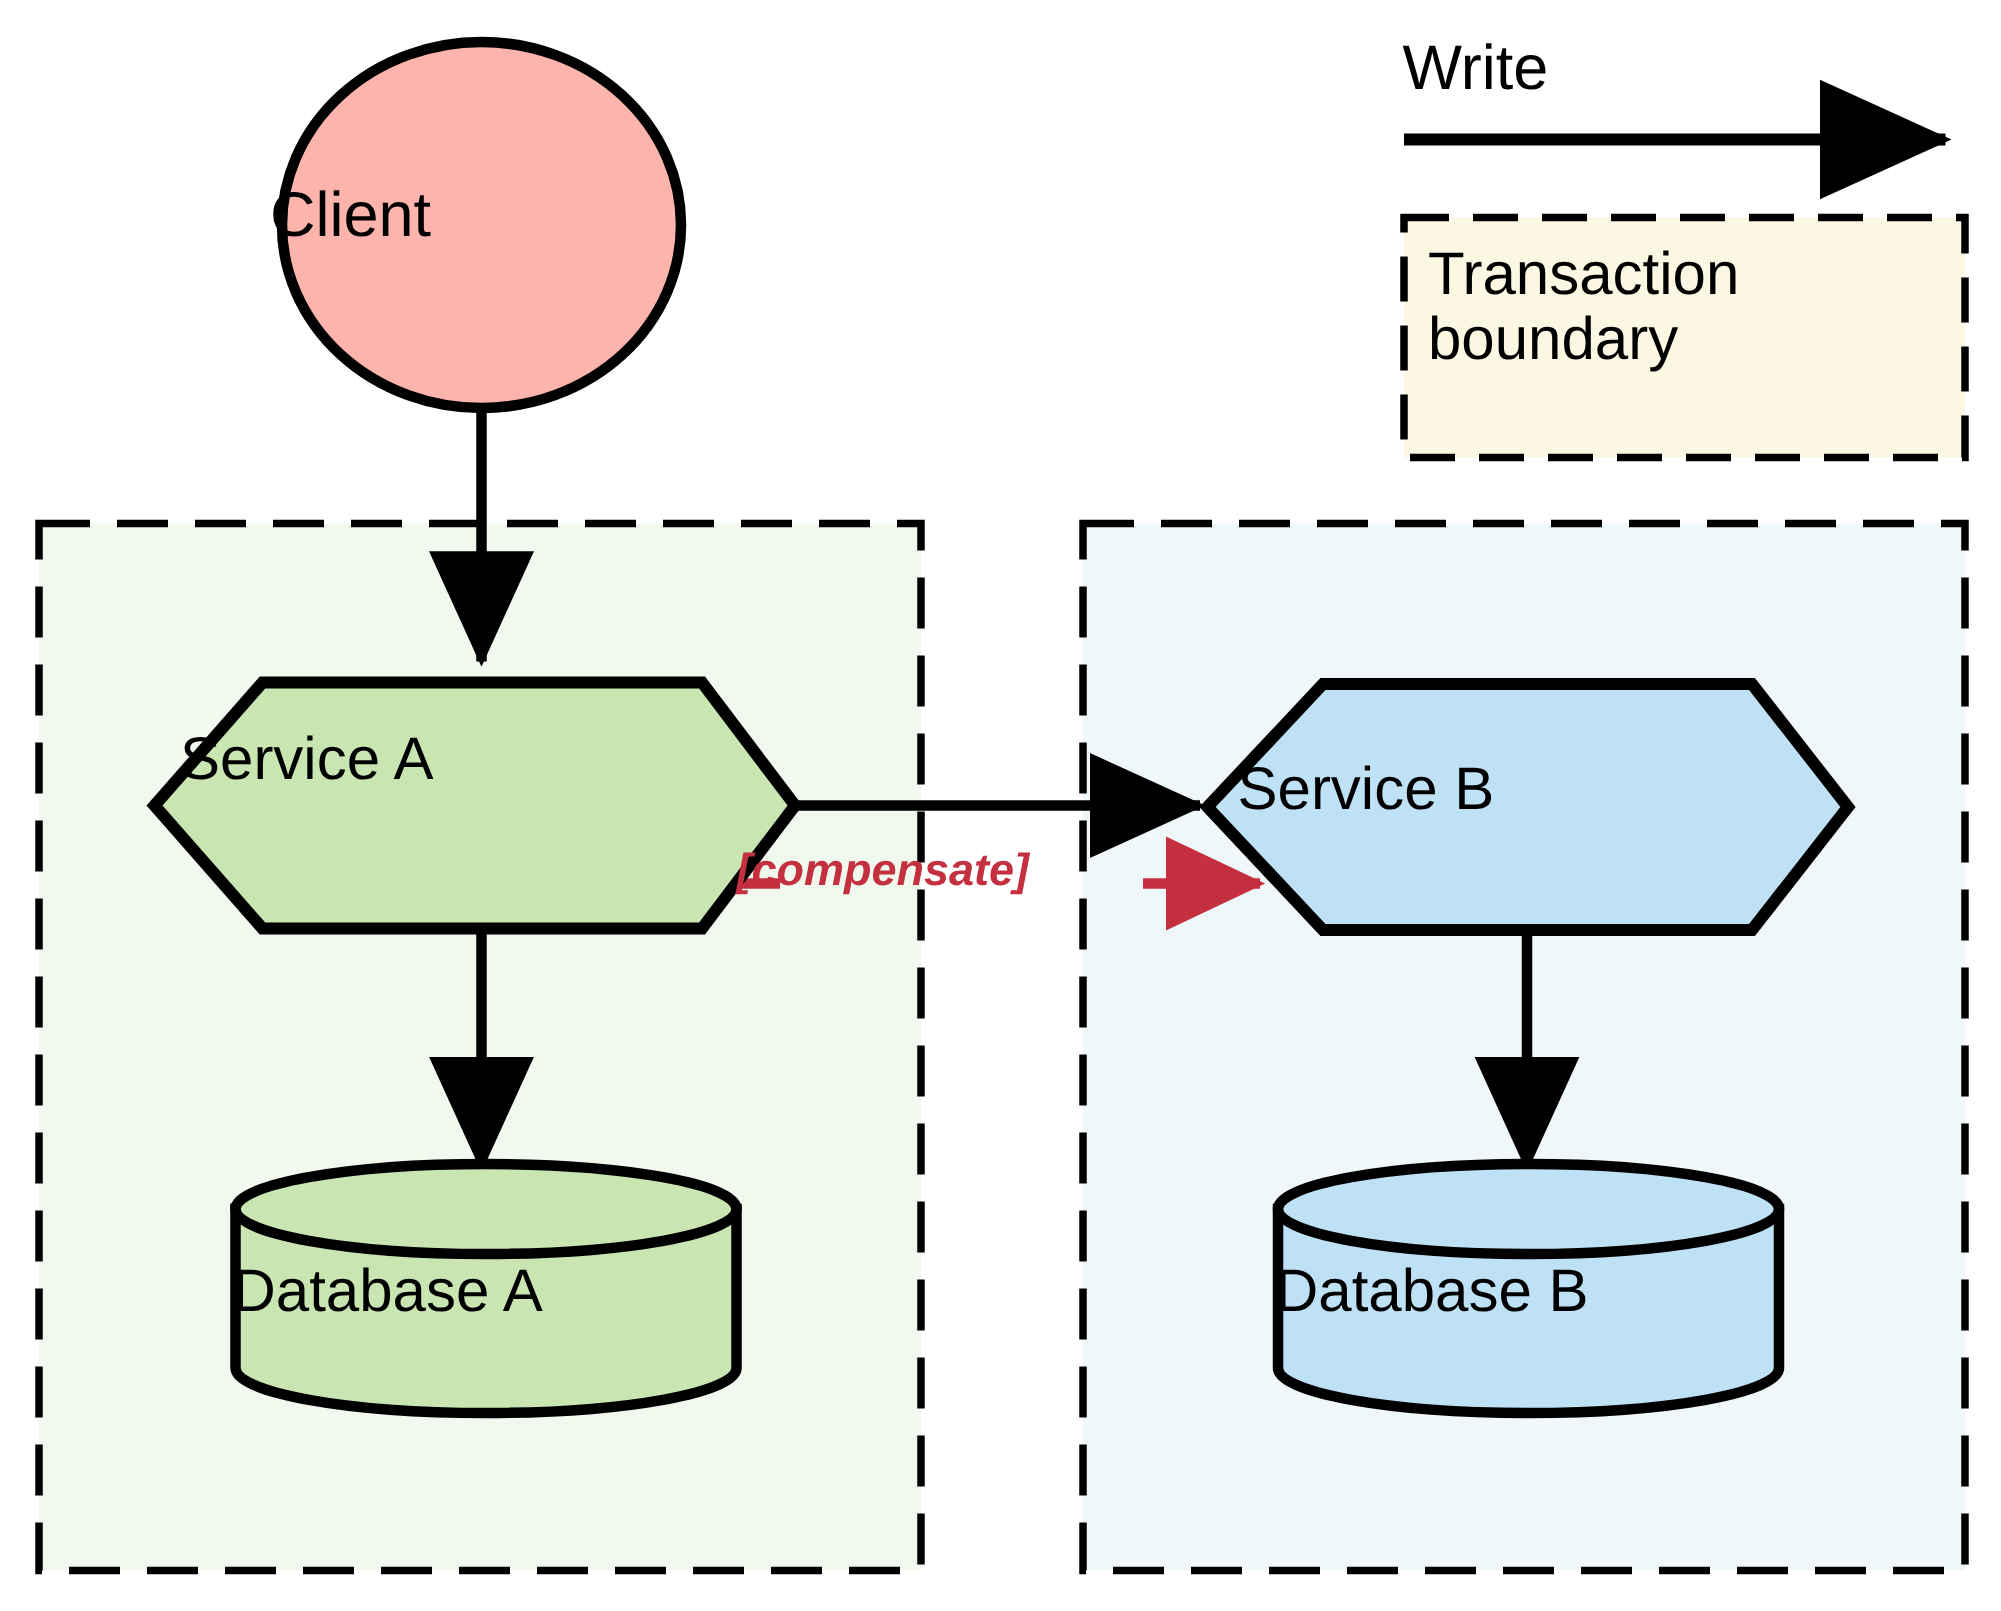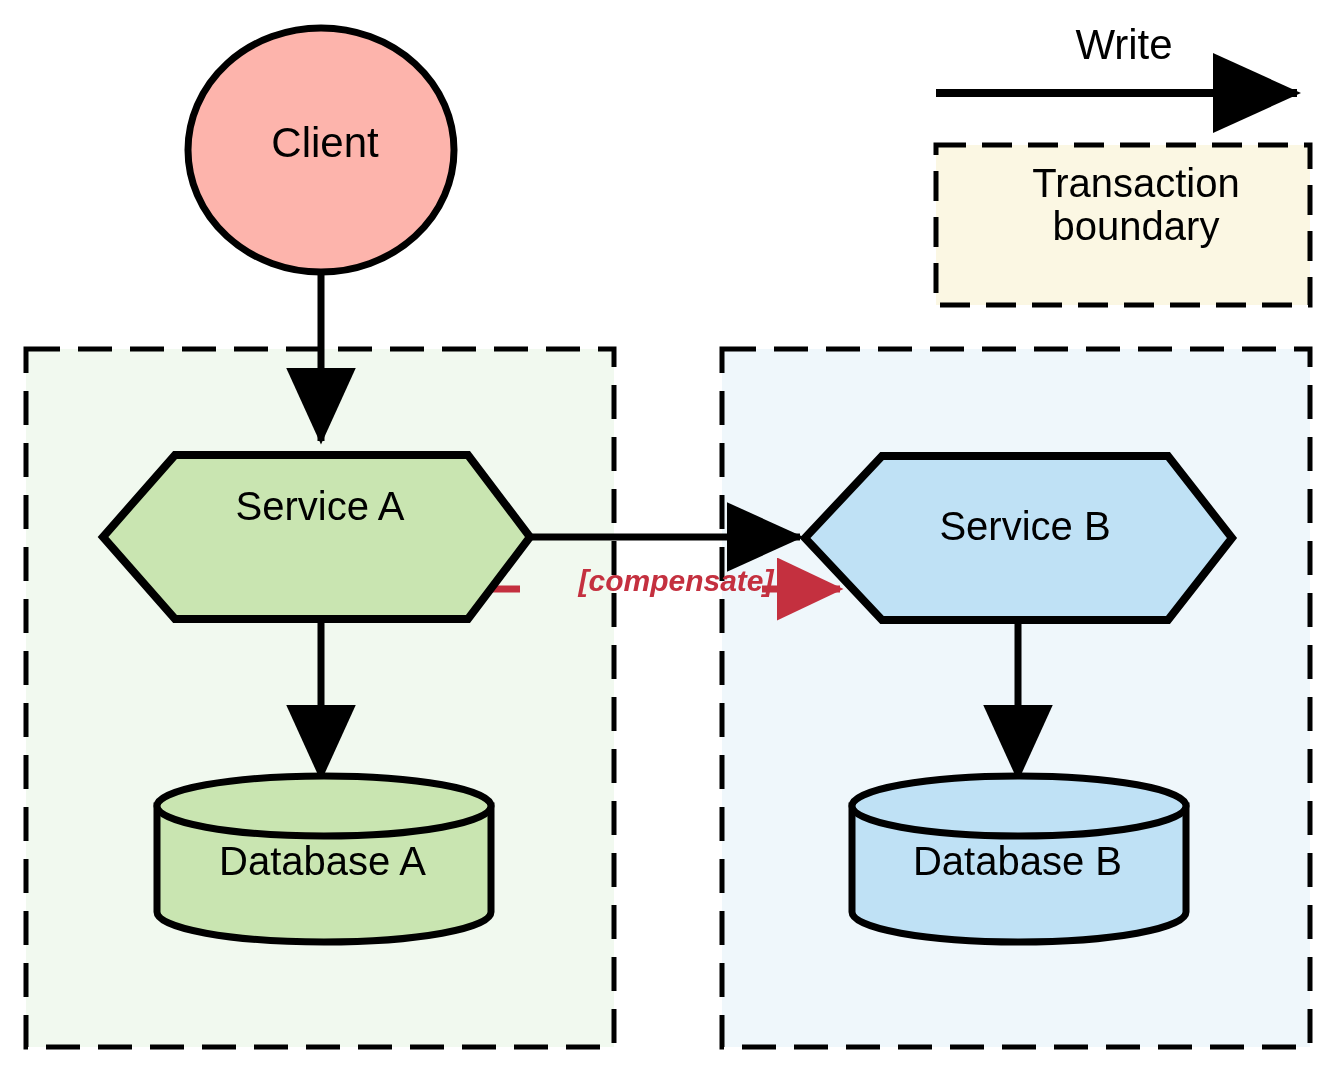--- a/index.html
+++ b/index.html
@@ -17,35 +17,34 @@
   }
   svg.layer {
     position: absolute;
     top: 0;
     left: 0;
     width: 1334px;
     height: 1074px;
   }
   .lbl {
     position: absolute;
-    text-align: center;
     color: #000000;
     white-space: pre;
     line-height: 1.08;
     pointer-events: none;
   }
   #client-label      { left: 180px; top: 120px;  width: 290px; font-size: 42px; }
   #svcA-label        { left: 120px; top: 485px;  width: 400px; font-size: 40px; }
   #svcA-sub          { left: 120px; top: 543px;  width: 400px; font-size: 33px; font-style: italic; }
   #svcB-label        { left: 825px; top: 505px;  width: 400px; font-size: 40px; }
   #dbA-label         { left: 155px; top: 840px;  width: 335px; font-size: 40px; }
   #dbB-label         { left: 850px; top: 840px;  width: 335px; font-size: 40px; }
   #write-label       { left: 935px; top: 22px;   width: 378px; font-size: 42px; }
   #tx-label          { left: 952px; top: 162px;  width: 368px; font-size: 40px; }
-  #compensate-label  { left: 541px; top: 565px;  width: 270px; font-size: 30px;
+  #compensate-label  { left: 491px; top: 565px;  width: 270px; font-size: 30px;
                        font-weight: bold; font-style: italic; color: #c4303f; }
 </style>
 </head>
 <body>
 
 <div id="canvas">
 
   <svg class="layer" viewBox="0 0 1334 1074">
     <defs>
       <marker id="arrowBlack" markerWidth="12" markerHeight="12" refX="10.5" refY="5" orient="auto" markerUnits="strokeWidth">

